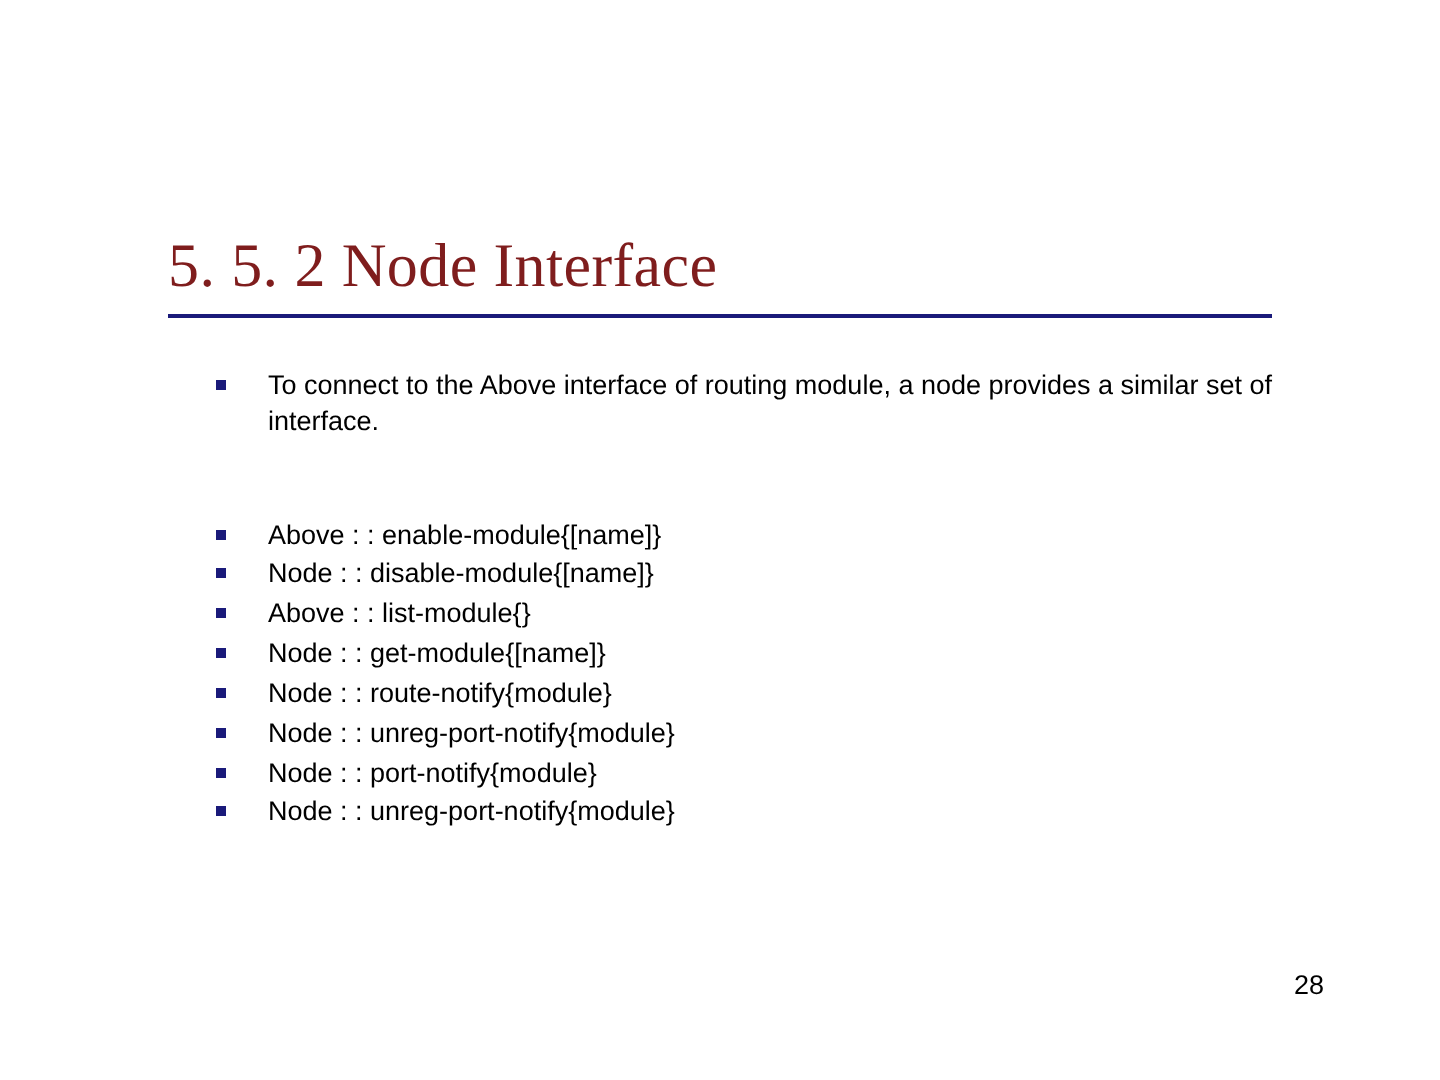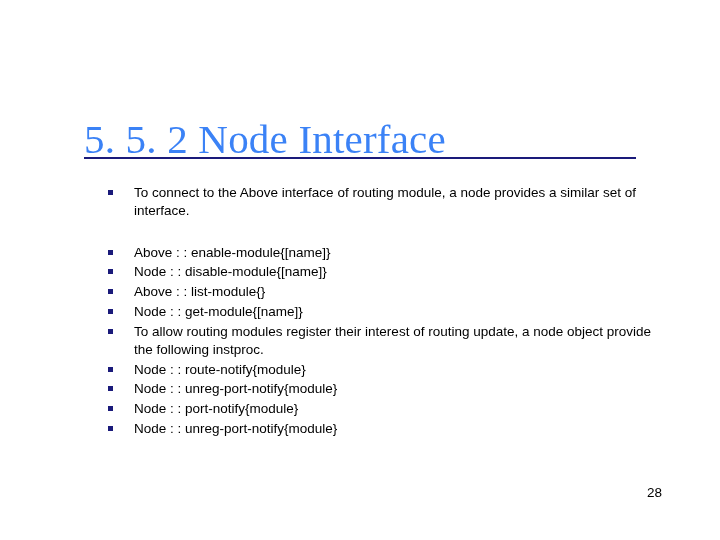--- a/index.html
+++ b/index.html
@@ -1,23 +1,23 @@
 <!DOCTYPE html>
 <html><head>
 <meta charset="utf-8">
 <style>
   * { margin: 0; padding: 0; box-sizing: border-box; }
   html, body { width: 720px; height: 540px; background: #fff; font-family: Verdana, Geneva, sans-serif; color: #000; }
   .slide { position: relative; width: 720px; height: 540px; padding: 0; }
   .title-region { padding: 115px 0 0 84px; }
-  .title { font-family: "Times New Roman", Times, serif; font-size: 41px; font-weight: 400; color: #3b82f6; letter-spacing: 0.2px; }
+  .title { font-family: "Times New Roman", Times, serif; font-size: 31px; font-weight: 400; color: #7f1d1d; letter-spacing: 0.2px; }
   .underline { position: absolute; left: 84px; top: 157px; width: 552px; height: 2px; background: #1a1a7a; }
   .body { position: absolute; left: 108px; top: 184px; width: 545px; font-size: 13.5px; line-height: 1.32; }
   .bullet-row { display: flex; align-items: flex-start; margin-bottom: 2px; }
-  .bullet-row.spaced { margin-bottom: 24px; }
+  .bullet-row.spaced { margin-bottom: 39px; }
   .bullet { flex: 0 0 16px; width: 16px; display: flex; align-items: flex-start; justify-content: flex-start; padding-top: 6px; }
   .bullet .sq { width: 5px; height: 5px; background: #1a1a7a; display: block; }
   .txt { flex: 1; padding-left: 10px; }
   .page-num { position: absolute; right: 58px; bottom: 40px; font-size: 13.5px; }
 </style>
 </head>
 <body>
 
 <div class="slide">
   <div class="title-region">
@@ -53,26 +53,20 @@
       <div class="bullet-row">
         <span class="bullet">
           <span class="sq"></span>
         </span>
         <span class="txt">Node : : get-module{[name]}</span>
       </div>
       <div class="bullet-row">
         <span class="bullet">
           <span class="sq"></span>
         </span>
-        <span class="txt">To allow routing modules register their interest of routing update, a node object provide the following instproc.</span>
-      </div>
-      <div class="bullet-row">
-        <span class="bullet">
-          <span class="sq"></span>
-        </span>
         <span class="txt">Node : : route-notify{module}</span>
       </div>
       <div class="bullet-row">
         <span class="bullet">
           <span class="sq"></span>
         </span>
         <span class="txt">Node : : unreg-port-notify{module}</span>
       </div>
       <div class="bullet-row">
         <span class="bullet">

